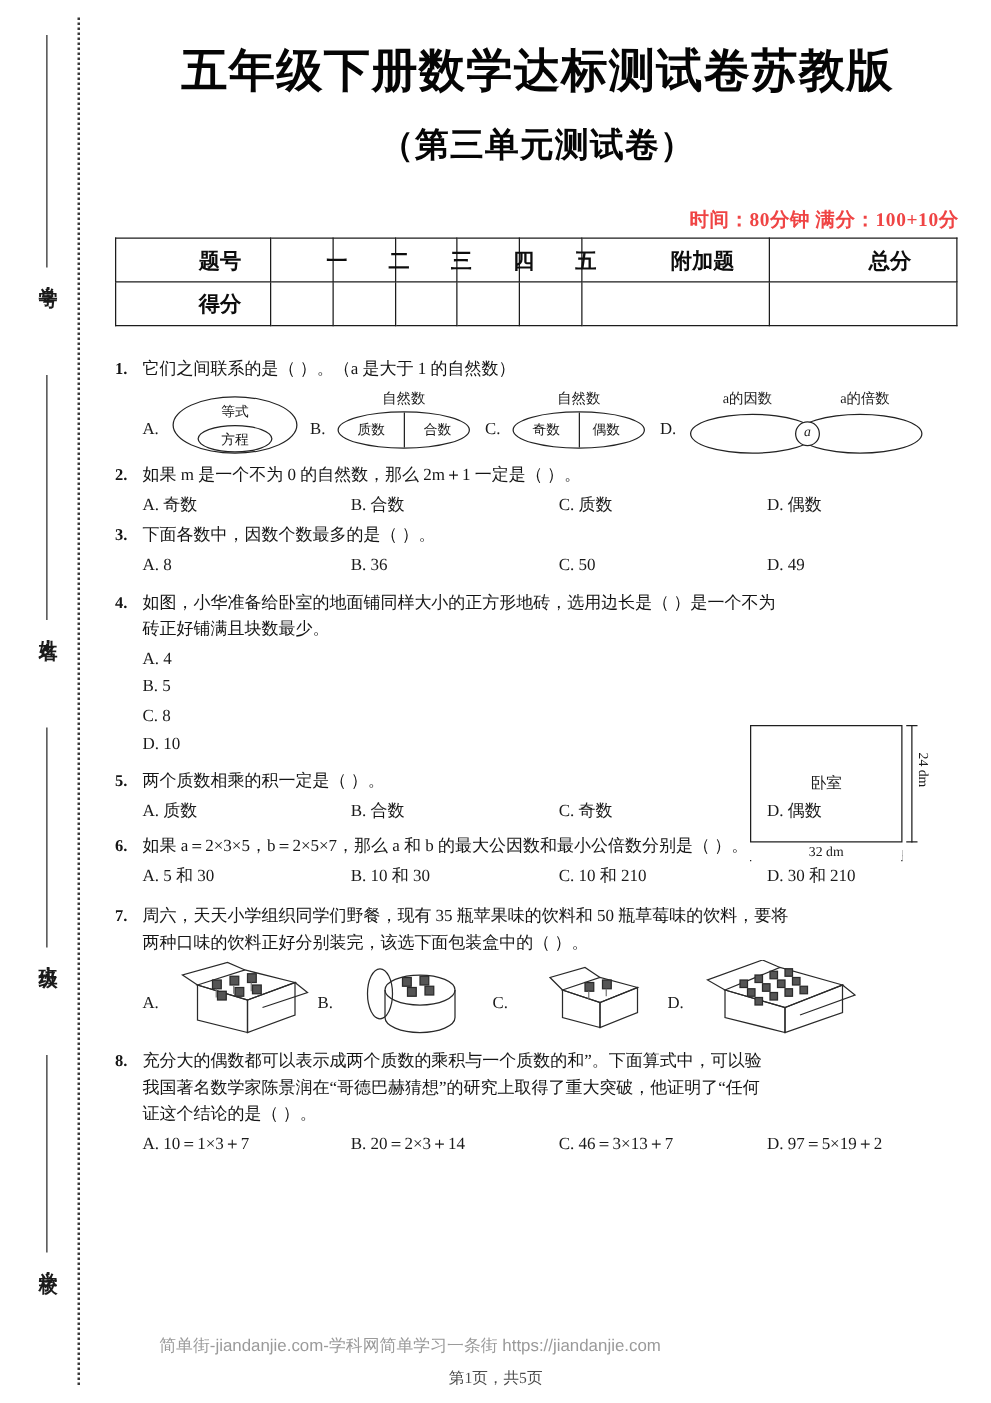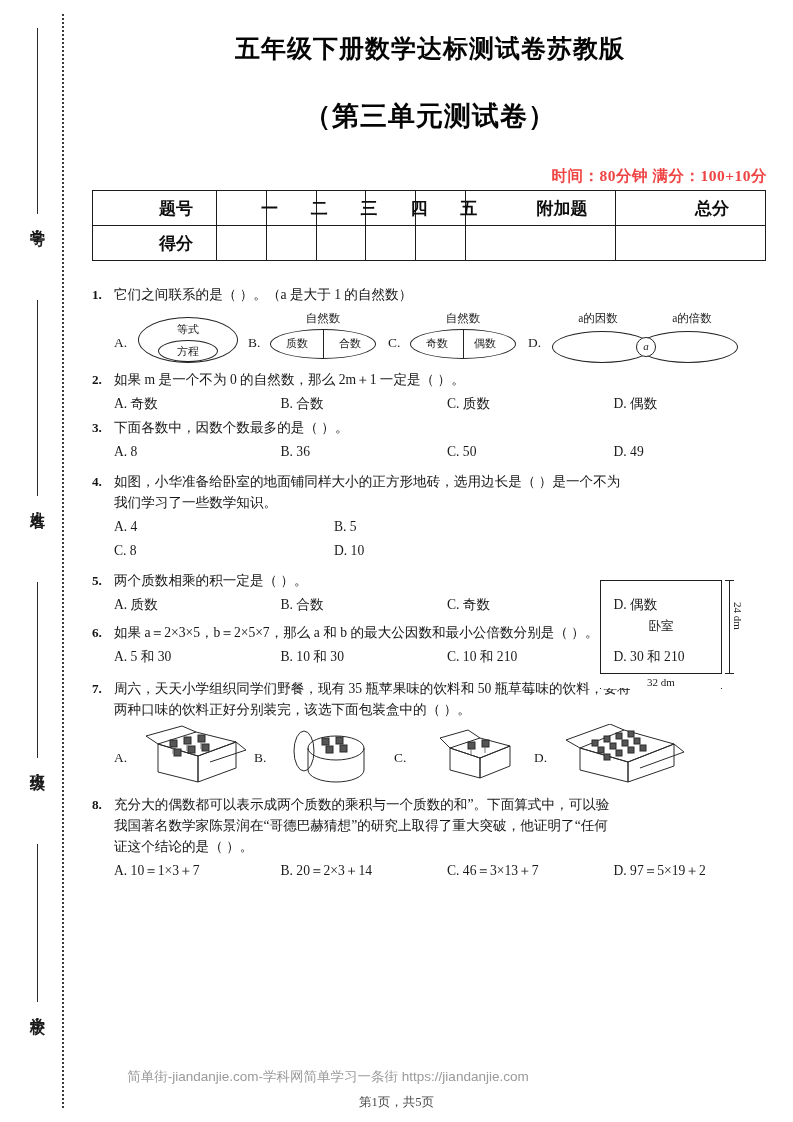--- a/index.html
+++ b/index.html
@@ -61,21 +61,21 @@
 
   
   .title-main {
     position: absolute;
     left: 80px;
     top: 32px;
     width: 700px;
     text-align: center;
     font-family: "Liberation Serif", "DejaVu Serif", serif;
     font-weight: bold;
-    font-size: 25px;
+    font-size: 37px;
     letter-spacing: 1px;
     color: #050505;
   }
   .title-sub {
     position: absolute;
     left: 80px;
     top: 98px;
     width: 700px;
     text-align: center;
     font-family: "Liberation Serif", "DejaVu Serif", serif;
@@ -150,21 +150,21 @@
   .it { font-style: italic; font-family: "Liberation Serif", serif; }
 
   .opts {
     display: flex;
     padding-left: 26px;
     font-size: 13.6px;
     line-height: 22px;
     margin-bottom: 2px;
   }
   .opts > span { flex: 0 0 25%; }
-  .opts.half { padding-left: 26px; }
+  .opts.half { padding-left: 26px; flex-direction: column; }
   .opts.half > span { flex: 0 0 50%; }
 
   
   .venn-row {
     position: relative;
     height: 56px;
     margin: 4px 0 4px 0;
     padding-left: 26px;
   }
   .venn-item {
@@ -421,21 +421,21 @@
     <div class="opts">
       <span>A. 8</span>
       <span>B. 36</span>
       <span>C. 50</span>
       <span>D. 49</span>
     </div>
 
     <div class="q" style="margin-top:8px;">
       <span class="num">4.</span>
       <span class="stem">如图，小华准备给卧室的地面铺同样大小的正方形地砖，选用边长是（      ）是一个不为</span>
-      <span class="stem">我们学习了一些数学知识。</span>
+      <span class="stem">砖正好铺满且块数最少。</span>
     </div>
     <div class="opts half" style="width:440px;">
       <span>A. 4</span>
       <span>B. 5</span>
     </div>
     <div class="opts half" style="width:440px;">
       <span>C. 8</span>
       <span>D. 10</span>
     </div>
 

